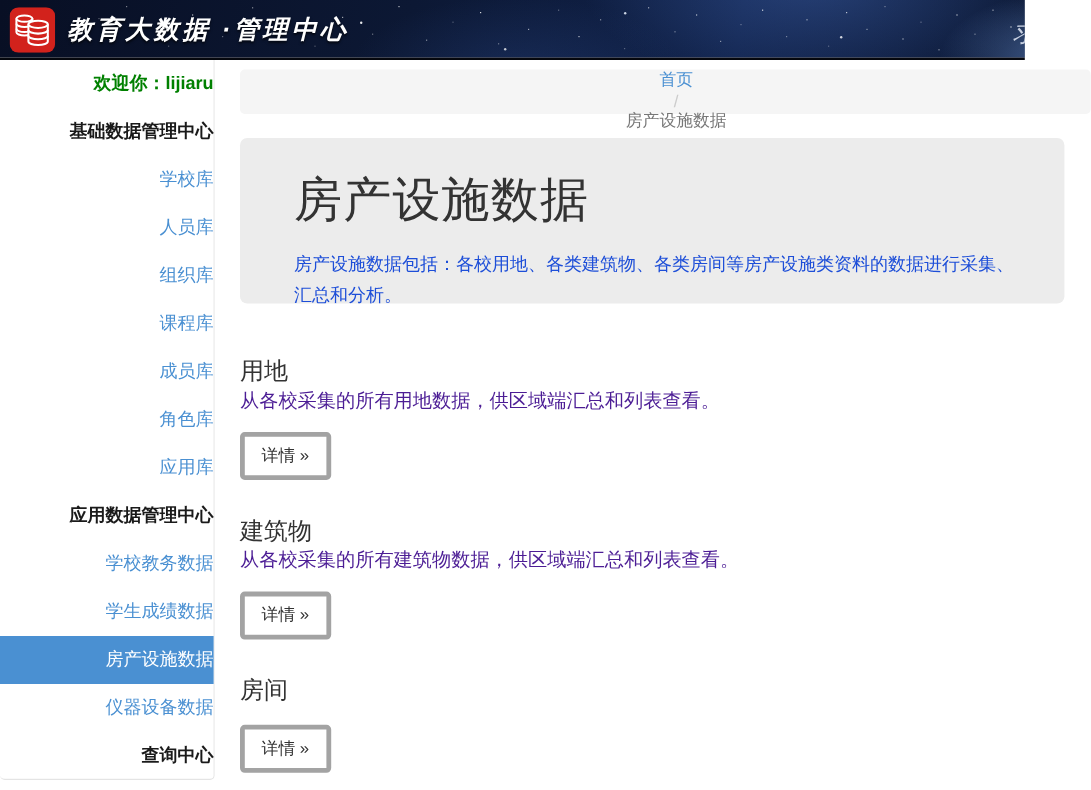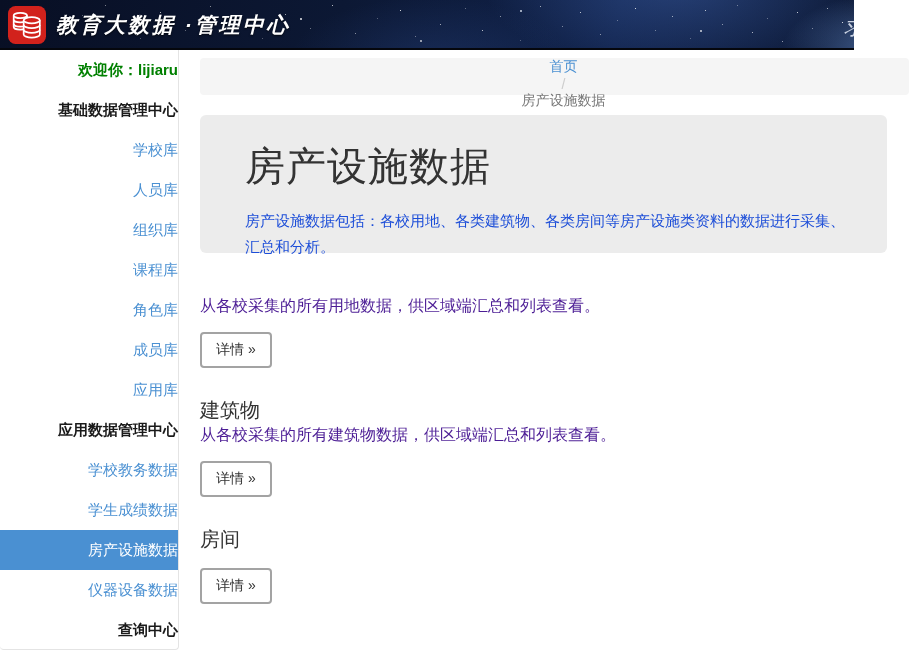--- a/index.html
+++ b/index.html
@@ -78,21 +78,21 @@
   .jumbotron { margin-top:20px; width:687px; height:138px; background:#ececec;
     border-radius:6px; padding:24px 45px 0 45px; }
   .jumbotron h1 { font-size:40px; font-weight:500; color:#333; letter-spacing:1px; }
   .jumbotron p { margin-top:14px; font-size:15px; color:#1d4ed8; line-height:1.75; width:606px; }
 
   .features { margin-top:43px; }
   .feature { margin-bottom:29px; }
   .feature h2 { font-size:20px; font-weight:normal; color:#333; }
   .feature p { margin-top:1px; font-size:16px; color:#4c1d95; }
   .feature .detail-btn { display:inline-block; margin-top:15px; padding:7px 14px;
-    background:#fff; border:2px solid #a3a3a3; border-radius:4px; font-size:14px;
+    background:#fff; border:4px solid #a3a3a3; border-radius:4px; font-size:14px;
     color:#333; cursor:pointer; font-family:inherit; }
 </style>
 </head>
 <body>
 
 <div class="header">
   <div class="stars"></div>
   <div class="stars-big"></div>
   <div class="brand">
     <span style="display:inline-block;width:38px;height:38px;">
@@ -115,22 +115,22 @@
   <span class="header-right-partial">求</span>
 </div>
 
 <div class="sidebar">
   <span class="side-item side-welcome">欢迎你：lijiaru</span>
   <span class="side-item side-header">基础数据管理中心</span>
   <a class="side-item side-link">学校库</a>
   <a class="side-item side-link">人员库</a>
   <a class="side-item side-link">组织库</a>
   <a class="side-item side-link">课程库</a>
+  <a class="side-item side-link">成员库</a>
   <a class="side-item side-link">角色库</a>
-  <a class="side-item side-link">成员库</a>
   <a class="side-item side-link">应用库</a>
   <span class="side-item side-header">应用数据管理中心</span>
   <a class="side-item side-link">学校教务数据</a>
   <a class="side-item side-link">学生成绩数据</a>
   <a class="side-item side-link active">房产设施数据</a>
   <a class="side-item side-link">仪器设备数据</a>
   <span class="side-item side-header">查询中心</span>
 </div>
 
 <div class="main">
@@ -142,20 +142,21 @@
   </div>
 
   <div class="jumbotron">
     <h1>房产设施数据</h1>
     <p>房产设施数据包括：各校用地、各类建筑物、各类房间等房产设施类资料的数据进行采集、汇总和分析。</p>
   </div>
 
   <div class="features">
 
     <div class="feature">
+      <h2>用地</h2>
       <p>从各校采集的所有用地数据，供区域端汇总和列表查看。</p>
       <button class="detail-btn">详情 »</button>
     </div>
 
     <div class="feature">
       <h2>建筑物</h2>
       <p>从各校采集的所有建筑物数据，供区域端汇总和列表查看。</p>
       <button class="detail-btn">详情 »</button>
     </div>
 

